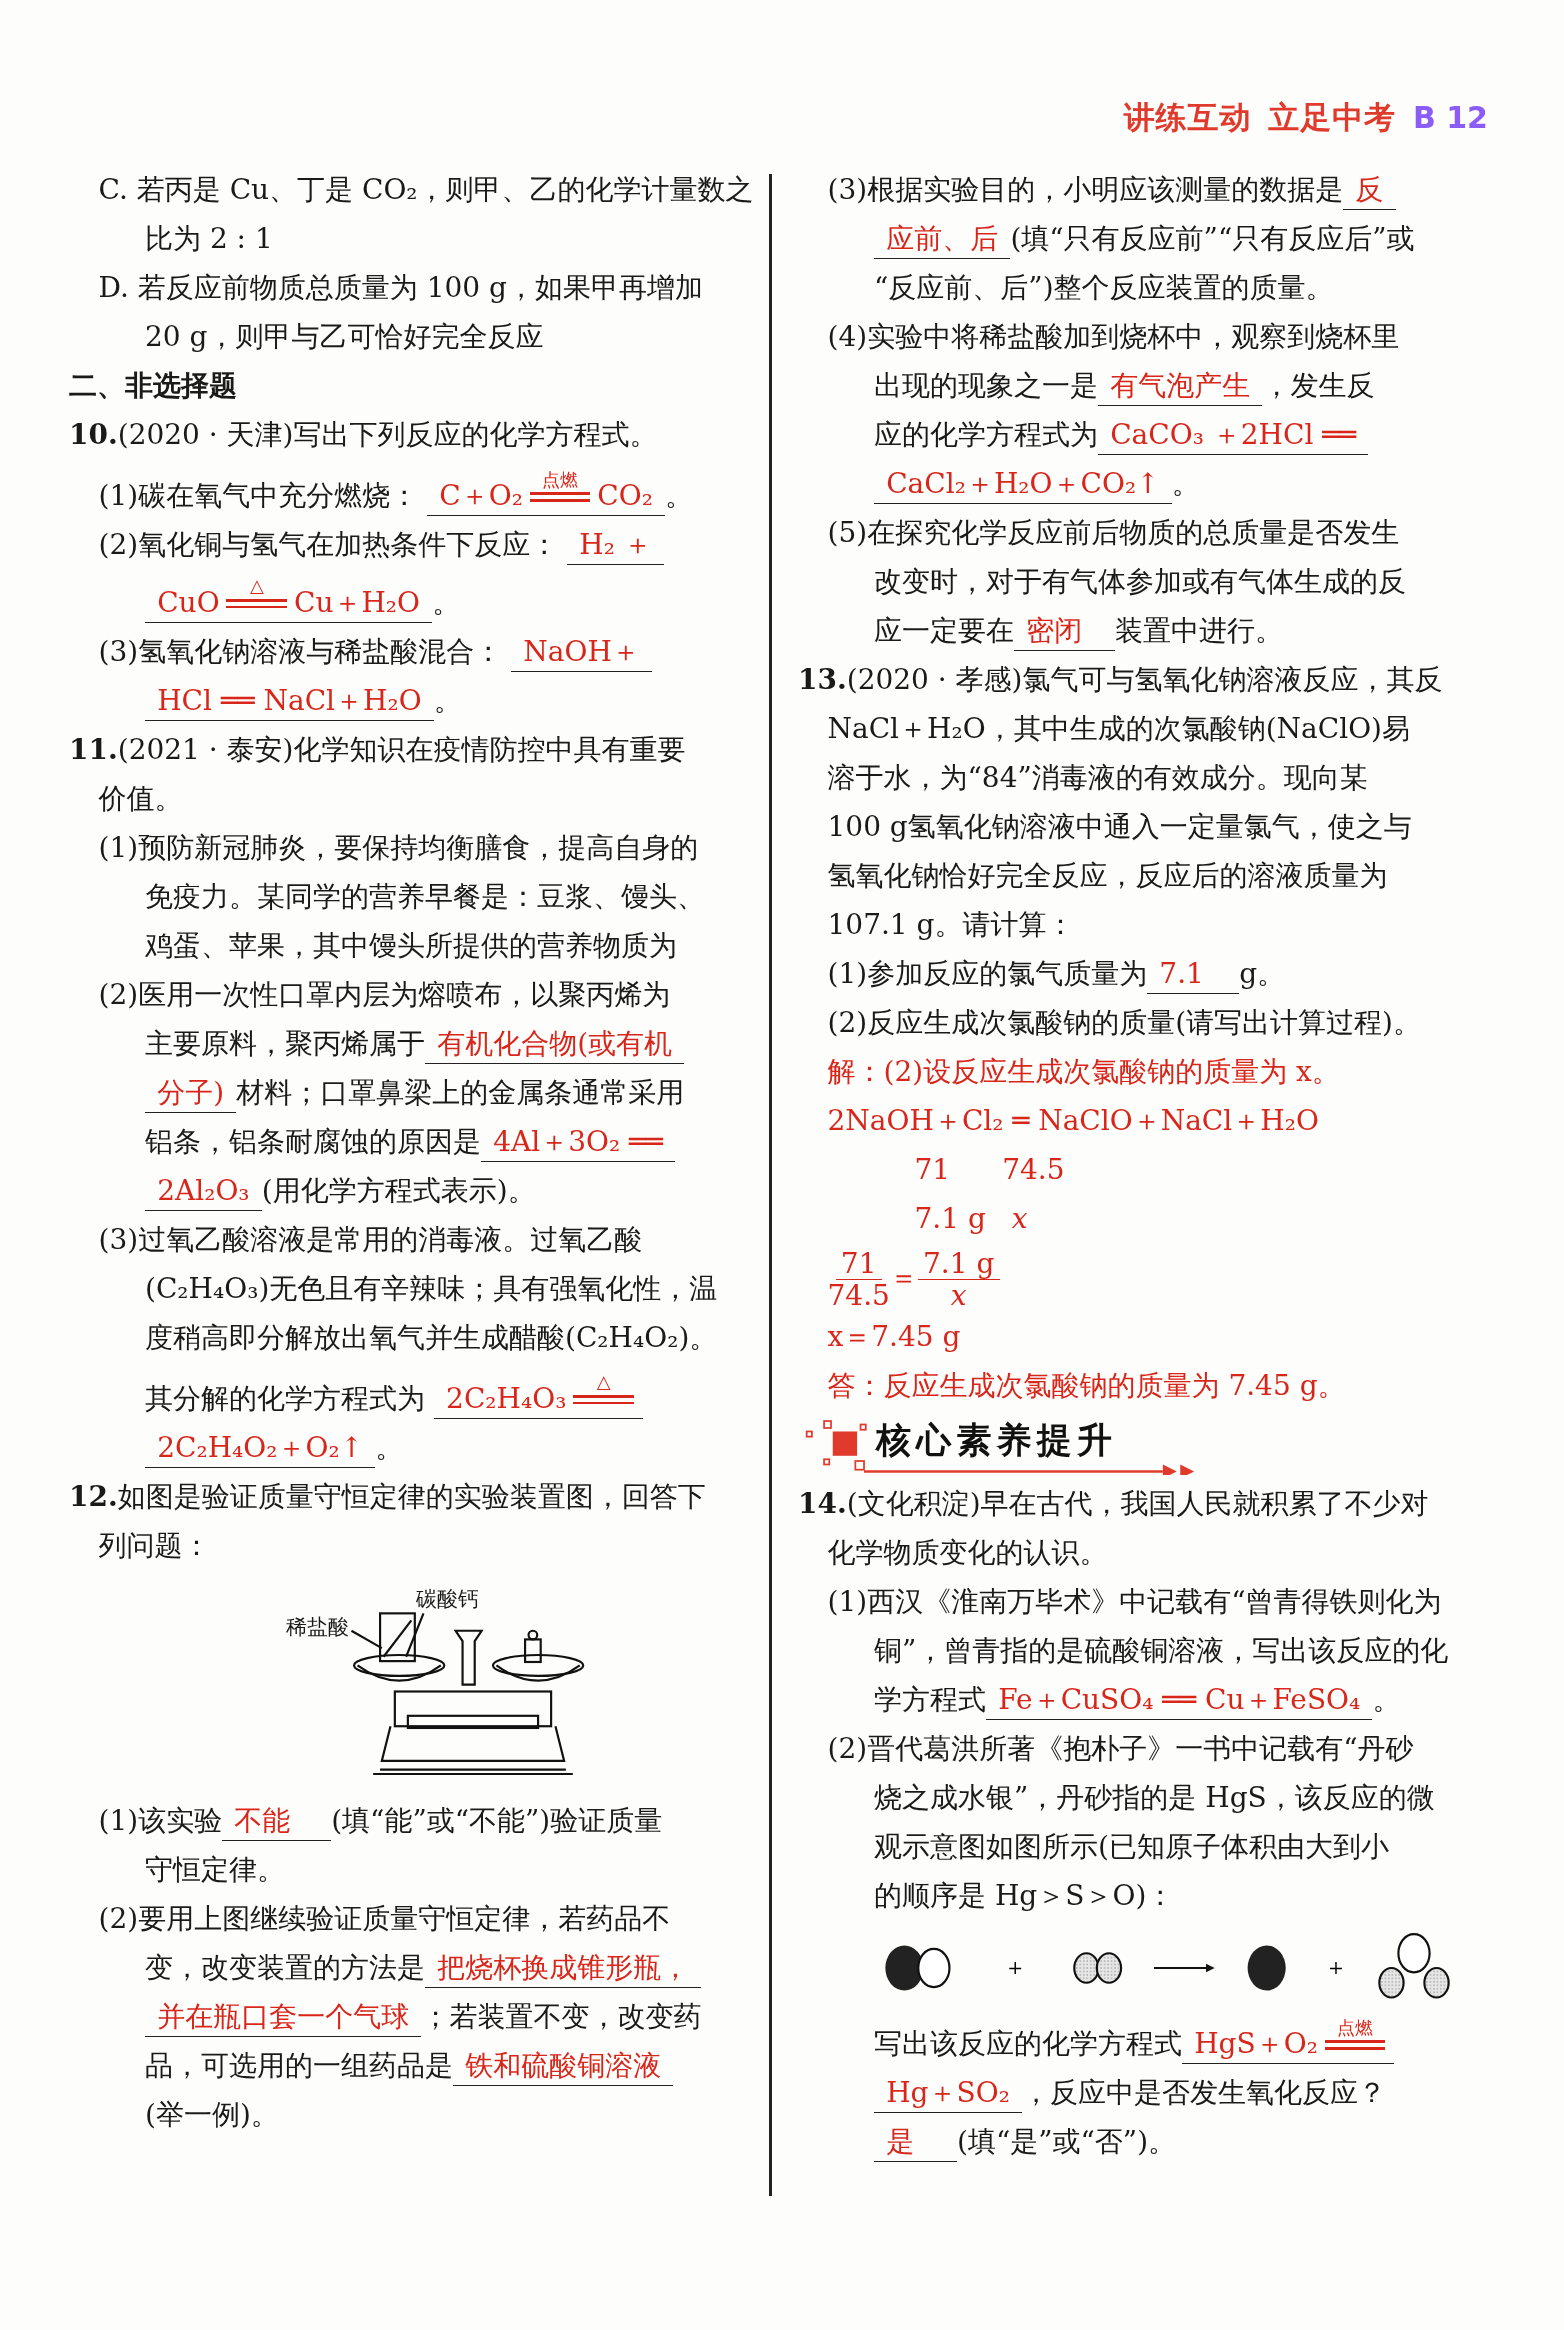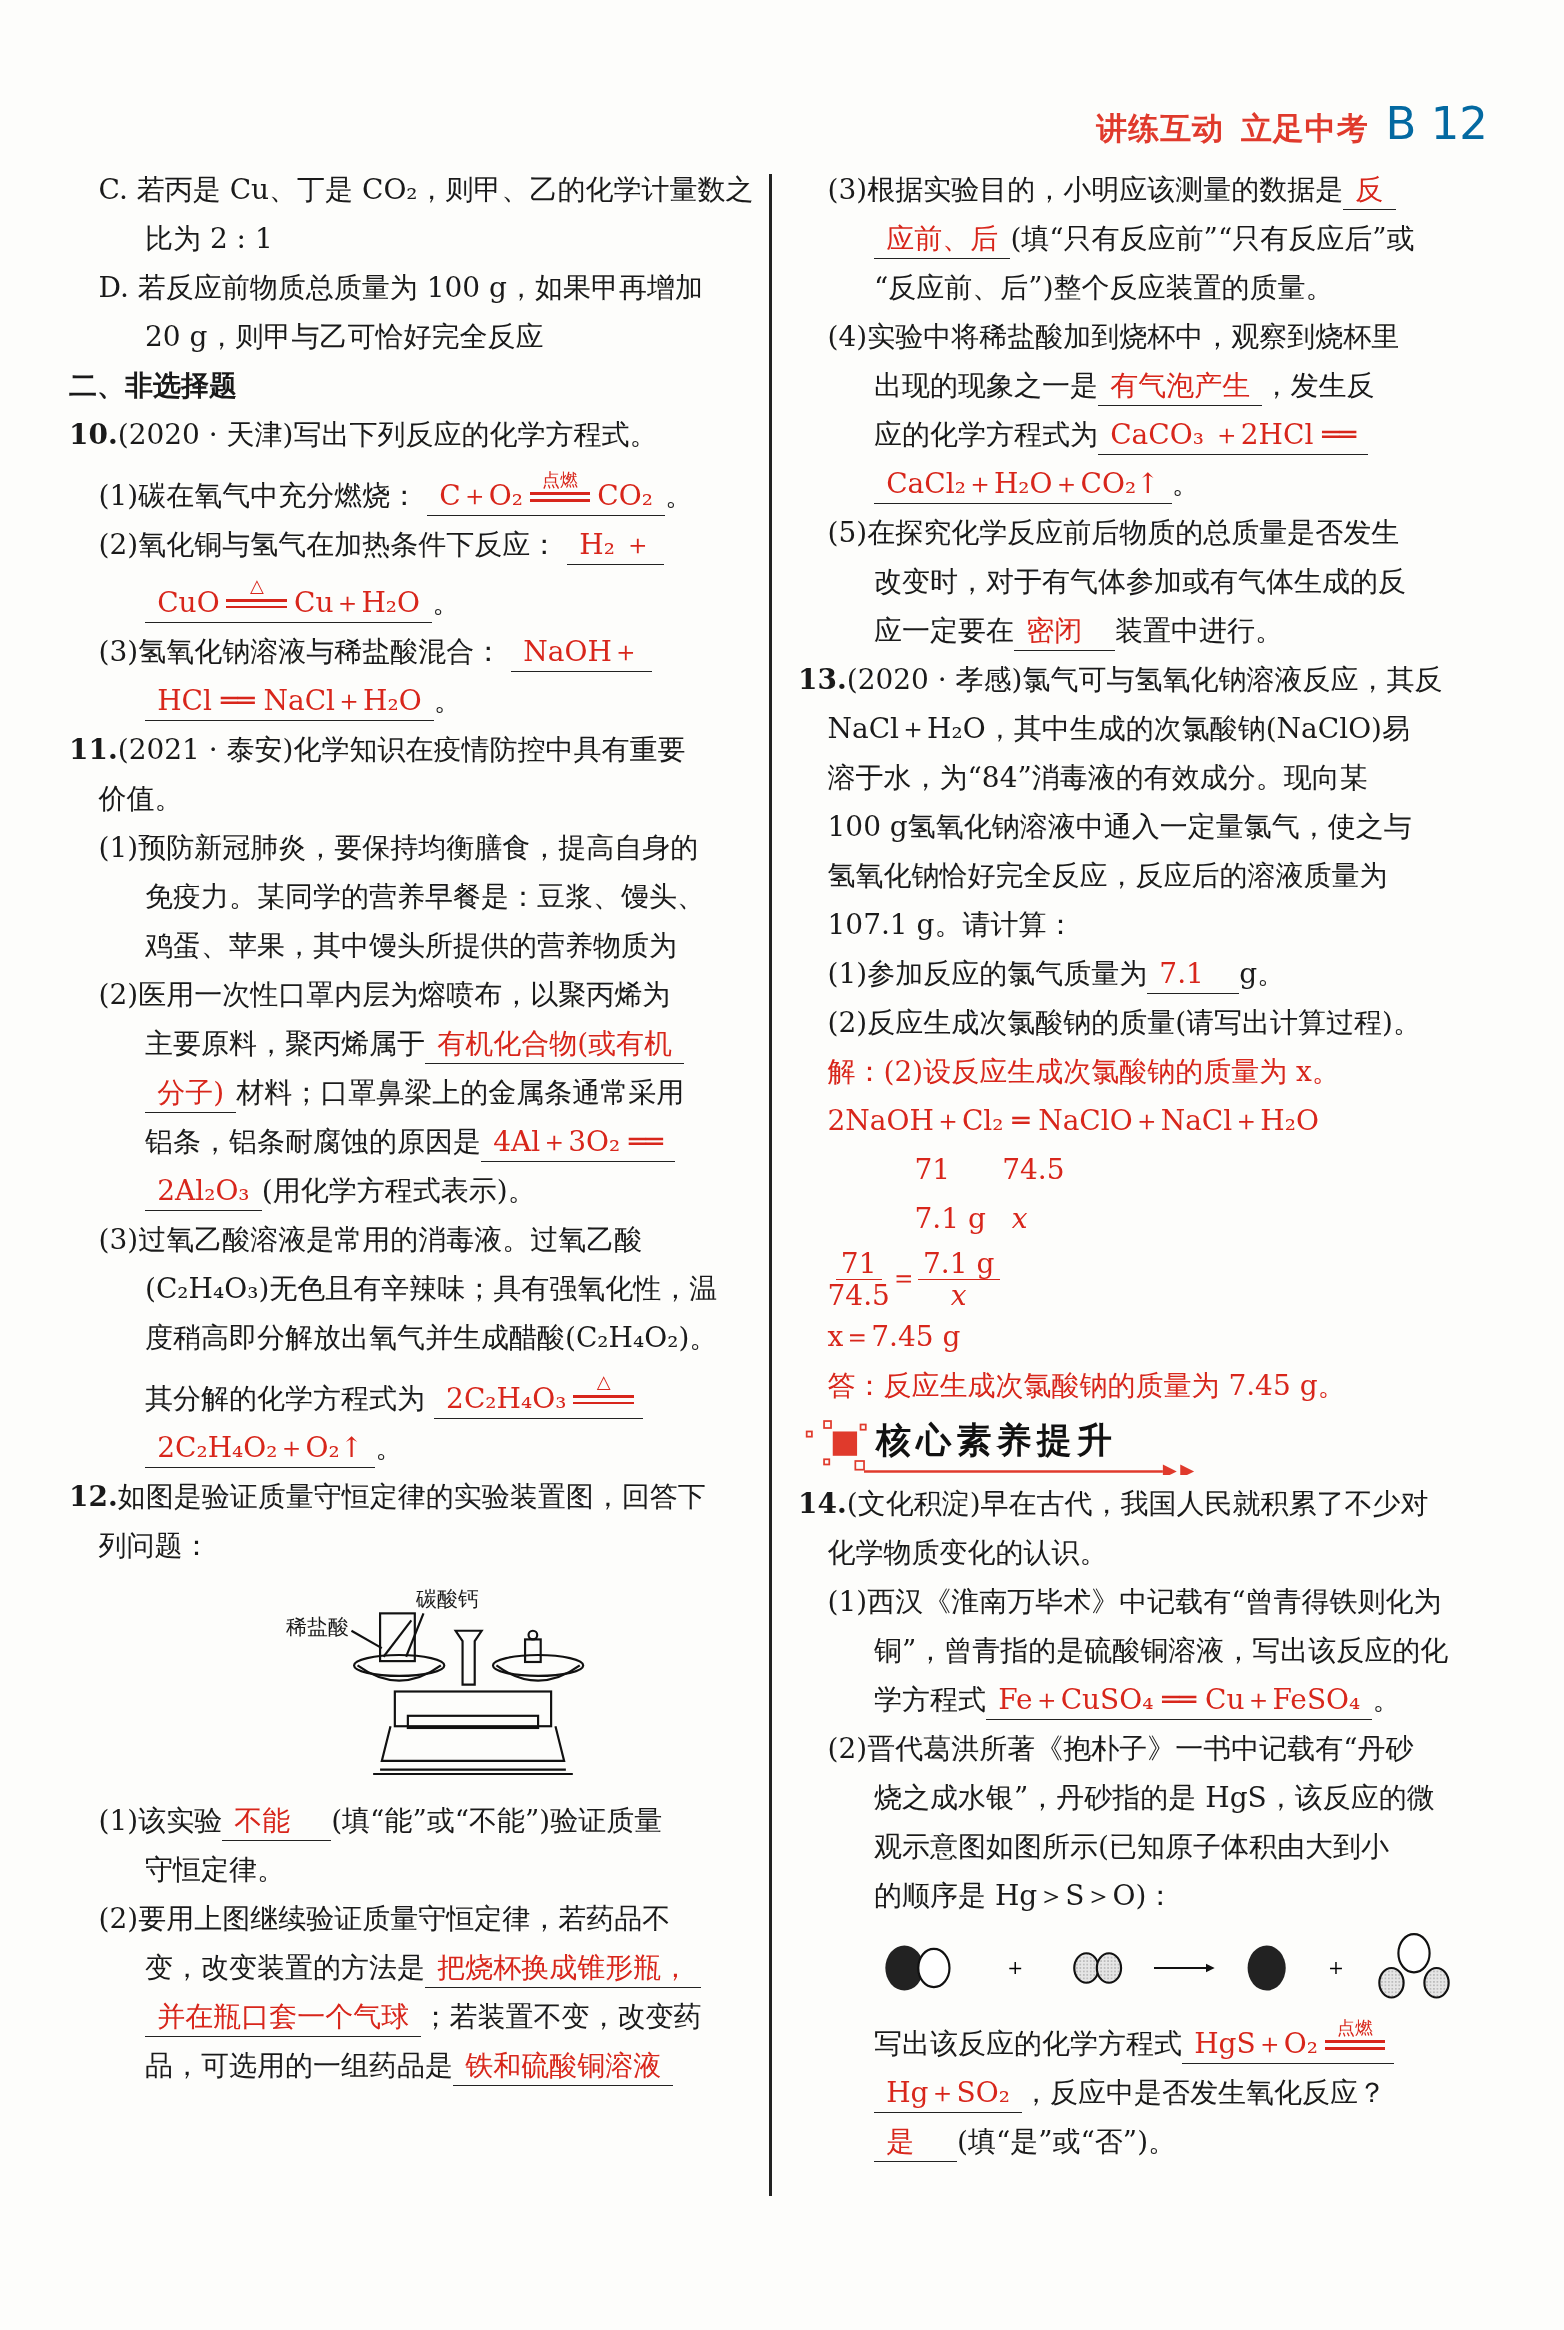--- a/index.html
+++ b/index.html
@@ -1,21 +1,21 @@
 <!DOCTYPE html>
 <html style="font-size:14px"><head>
 <meta charset="utf-8">
 <style>
   html,body{margin:0;padding:0;background:#fdfdfb;}
   body{width:1565px;height:2330px;position:relative;overflow:hidden;
        font-family:"DejaVu Serif","Liberation Serif",serif;color:#1a1a1a;}
   .page{position:absolute;left:0;top:0;width:1565px;height:2330px;}
   .header{position:absolute;top:97px;right:77px;display:flex;align-items:baseline;gap:17px;}
   .header .h-red{color:#e03a2c;font-family:"DejaVu Sans","Liberation Sans",sans-serif;font-weight:bold;font-size:31px;letter-spacing:0.9px;}
-  .header .h-code{color:#0369a1;font-family:"DejaVu Sans","Liberation Sans",sans-serif;font-weight:normal;font-size:45px;}
+  .header .h-code{color:#8b5cf6;font-family:"DejaVu Sans","Liberation Sans",sans-serif;font-weight:bold;font-size:30px;}
   .divider{position:absolute;left:769px;top:174px;width:2.6px;height:2022px;background:#222;}
   .col{position:absolute;top:165px;}
   .col.left{left:69px;width:677px;}
   .col.right{left:798px;width:694px;}
   .line{font-size:28px;line-height:49px;white-space:nowrap;position:relative;}
   .ind1{padding-left:29.5px;}
   .ind2{padding-left:76px;}
   .qnum{font-weight:bold;font-family:"DejaVu Serif",serif;}
   .sec{font-family:"DejaVu Sans","Liberation Sans",sans-serif;font-weight:bold;}
   .ans{color:#d8261b;}
@@ -146,20 +146,21 @@
     <div class="line ind1">(2)要用上图继续验证质量守恒定律，若药品不</div>
     <div class="line ind2">
       <span>变，改变装置的方法是</span><span class="blank"><span class="ans">把烧杯换成锥形瓶，</span></span>
     </div>
     <div class="line ind2">
       <span class="blank"><span class="ans">并在瓶口套一个气球</span></span><span>；若装置不变，改变药</span>
     </div>
     <div class="line ind2">
       <span>品，可选用的一组药品是</span><span class="blank"><span class="ans">铁和硫酸铜溶液</span></span>
     </div>
+    <div class="line ind2">(举一例)。</div>
   </div>
 
   <div class="col right">
     <div class="line ind1">
       <span>(3)根据实验目的，小明应该测量的数据是</span><span class="blank"><span class="ans">反</span></span>
     </div>
     <div class="line ind2">
       <span class="blank"><span class="ans">应前、后</span></span><span>(填“只有反应前”“只有反应后”或</span>
     </div>
     <div class="line ind2">“反应前、后”)整个反应装置的质量。</div>

